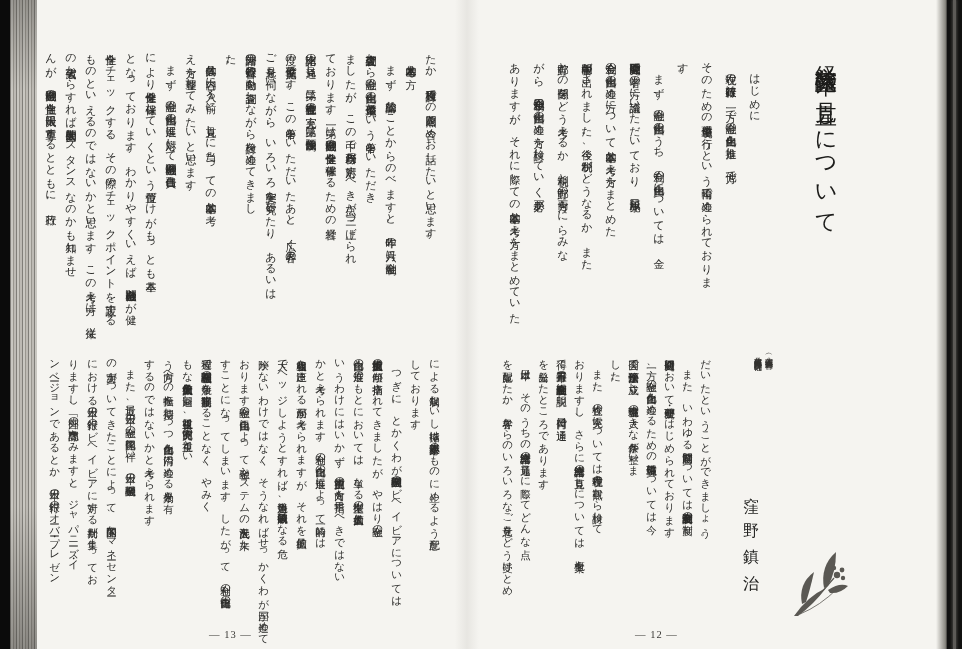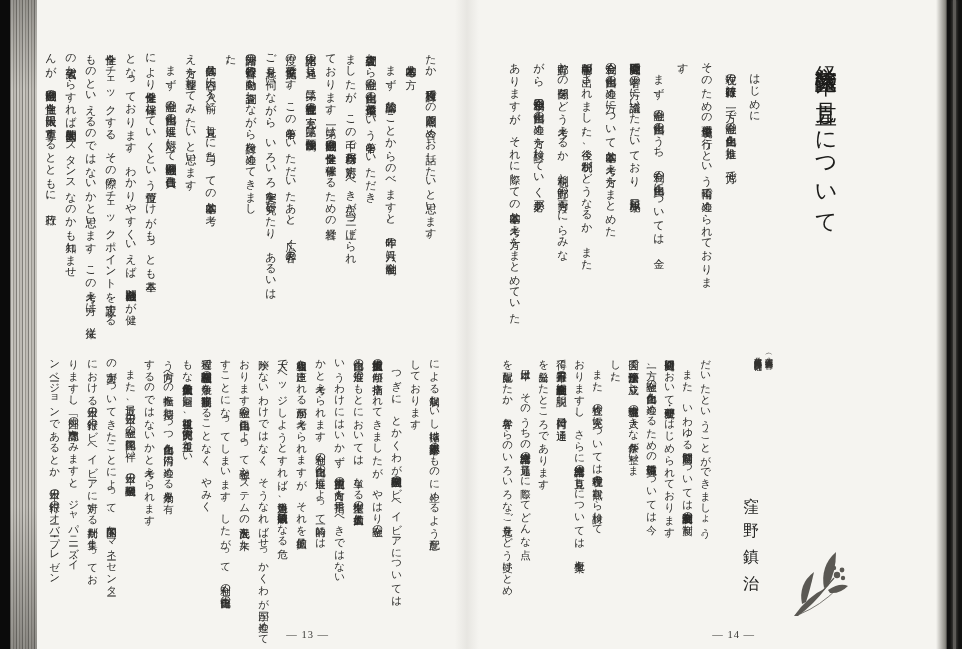--- a/index.html
+++ b/index.html
@@ -46,21 +46,21 @@
     writing-mode:vertical-rl;text-orientation:mixed;
     font-size:22px;letter-spacing:2px;font-weight:500;color:#1c1c1a;
   }
   .byline{top:350px;right:162px;height:140px;}
   .byline p{font-size:8px;line-height:11px;letter-spacing:.5px;color:#33322f;}
   .author-name{
     position:absolute;top:484px;left:261px;height:160px;
     writing-mode:vertical-rl;font-size:16px;letter-spacing:26px;color:#232321;
   }
   
-  .page-num{position:absolute;top:629px;width:120px;text-align:right;
+  .page-num{position:absolute;top:629px;width:120px;text-align:left;
     font-size:10.5px;letter-spacing:1px;color:#3a3936;font-family:"Liberation Serif",serif;}
   .page-num-left{left:172px;}
   .page-num-right{left:156px;}
   
   .plant{position:absolute;left:311px;top:542px;width:60px;height:78px;opacity:.88;}
 </style>
 </head>
 <body>
 
 <div class="scan" style="--paper: #f5f4f0; --ink: #2a2a28;">
@@ -165,16 +165,16 @@
         <path d="M38 48 Q50 40 58 44 Q50 52 40 51 Z"></path>
         <circle cx="47" cy="33" r="3.2"></circle>
         <circle cx="52" cy="28" r="2.4"></circle>
         <circle cx="53" cy="36" r="2.2"></circle>
         <circle cx="44" cy="26" r="2.2"></circle>
         <path d="M6 73 Q26 58 44 36" stroke="#45433e" stroke-width="1.2" fill="none"></path>
         <path d="M10 72 Q30 64 48 46" stroke="#45433e" stroke-width="0.8" fill="none"></path>
       </g>
     </svg>
 
-    <div class="page-num page-num-right">— 14 —</div>
+    <div class="page-num page-num-right">— 12 —</div>
   </div>
 
 </div>
 
 </body></html>

